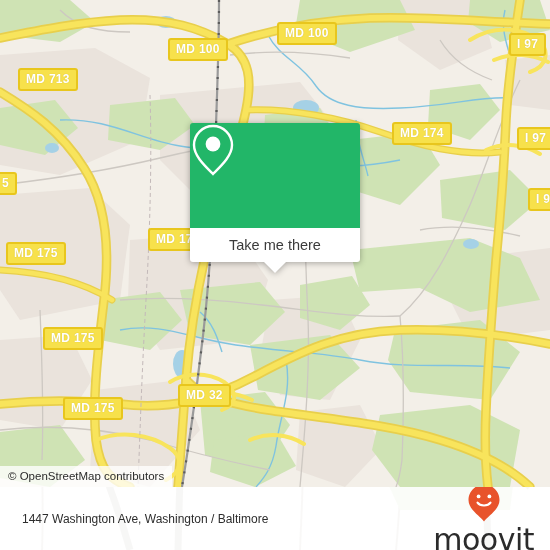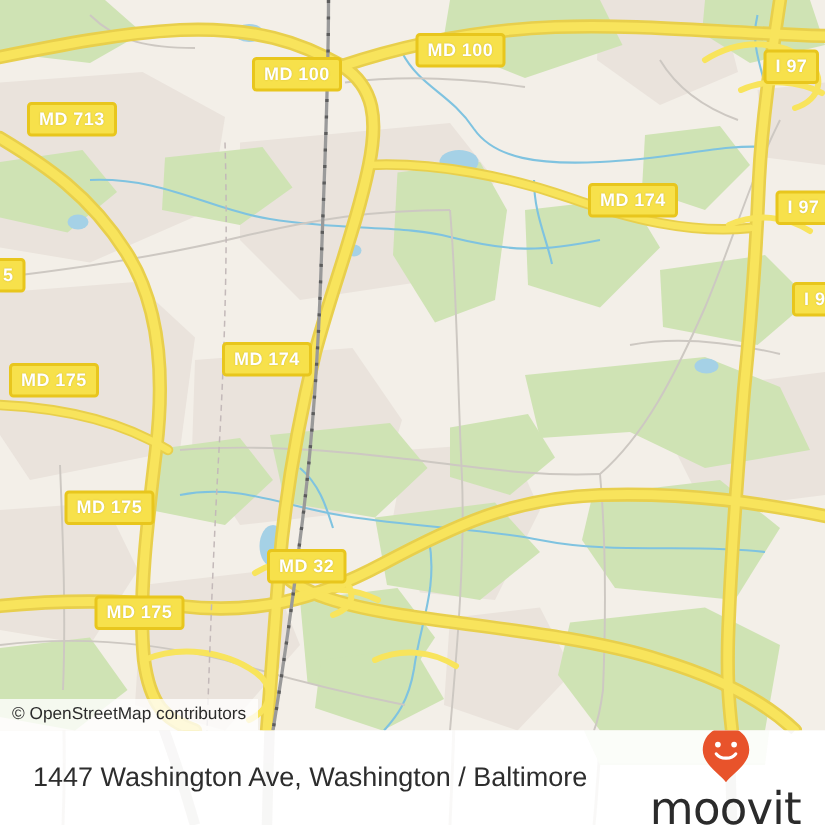--- a/index.html
+++ b/index.html
@@ -64,21 +64,21 @@
   
   #footer{
     position:absolute;left:0;top:487px;width:550px;height:63px;
     background:#ffffff;overflow:hidden;
   }
   #footer-watermark{position:absolute;left:0;top:-487px;opacity:.10;}
   #footer-inner{
     position:relative;height:63px;display:flex;align-items:center;
     justify-content:space-between;padding:0 16px 0 22px;box-sizing:border-box;
   }
-  #footer-address{font-size:18px;color:#2d2d2d;white-space:nowrap;}
+  #footer-address{font-size:12px;color:#2d2d2d;white-space:nowrap;}
   #brand{display:flex;align-items:center;gap:2px;flex-direction:column;}
   #brand-name{
     font-size:30px;color:#2b2b2b;letter-spacing:-.5px;line-height:1;
     font-family:"DejaVu Sans", sans-serif;font-weight:500;
   }
 </style>
 </head>
 <body>
 
 <div id="app">
@@ -211,23 +211,35 @@
       <div class="shield" style="left:509px;top:33px">I 97</div>
       <div class="shield" style="left:18px;top:68px">MD 713</div>
       <div class="shield" style="left:392px;top:122px">MD 174</div>
       <div class="shield" style="left:517px;top:127px">I 97</div>
       <div class="shield" style="left:-6px;top:172px">5</div>
       <div class="shield" style="left:528px;top:188px">I 9</div>
       <div class="shield" style="left:6px;top:242px">MD 175</div>
       <div class="shield" style="left:148px;top:228px">MD 174</div>
       <div class="shield" style="left:43px;top:327px">MD 175</div>
       <div class="shield" style="left:63px;top:397px">MD 175</div>
-      <div class="shield" style="left:178px;top:366px">MD 32</div>
+      <div class="shield" style="left:178px;top:384px">MD 32</div>
     </div>
 
+    <div id="popup">
+      <div id="popup-head">
+        <svg width="46" height="54" viewBox="0 0 46 54">
+          <path d="M23 3 C12.5 3 4 11.5 4 22 C4 33 15 43 23 51 C31 43 42 33 42 22 C42 11.5 33.5 3 23 3 Z" fill="none" stroke="#ffffff" stroke-width="2.4"></path>
+          <circle cx="23" cy="21" r="7.4" fill="#ffffff"></circle>
+        </svg>
+      </div>
+      <div id="popup-body">
+        <span id="popup-label">Take me there</span>
+      </div>
+      <div id="popup-tail"></div>
+    </div>
 
     <div id="attribution">© OpenStreetMap contributors</div>
   </div>
 
   <div id="footer">
     <svg id="footer-watermark" width="550" height="550" viewBox="0 0 550 550">
       <g fill="none" stroke="#b9b4ad" stroke-width="7">
         <path d="M0,404 C40,400 80,400 120,404 C170,410 210,400 255,376 C300,352 340,332 400,330 C460,328 510,336 550,344"></path>
         <path d="M186,380 C200,396 230,404 268,410 C320,418 390,424 440,440 C480,452 510,468 530,487"></path>
         <path d="M186,380 C182,430 180,460 178,550"></path>

